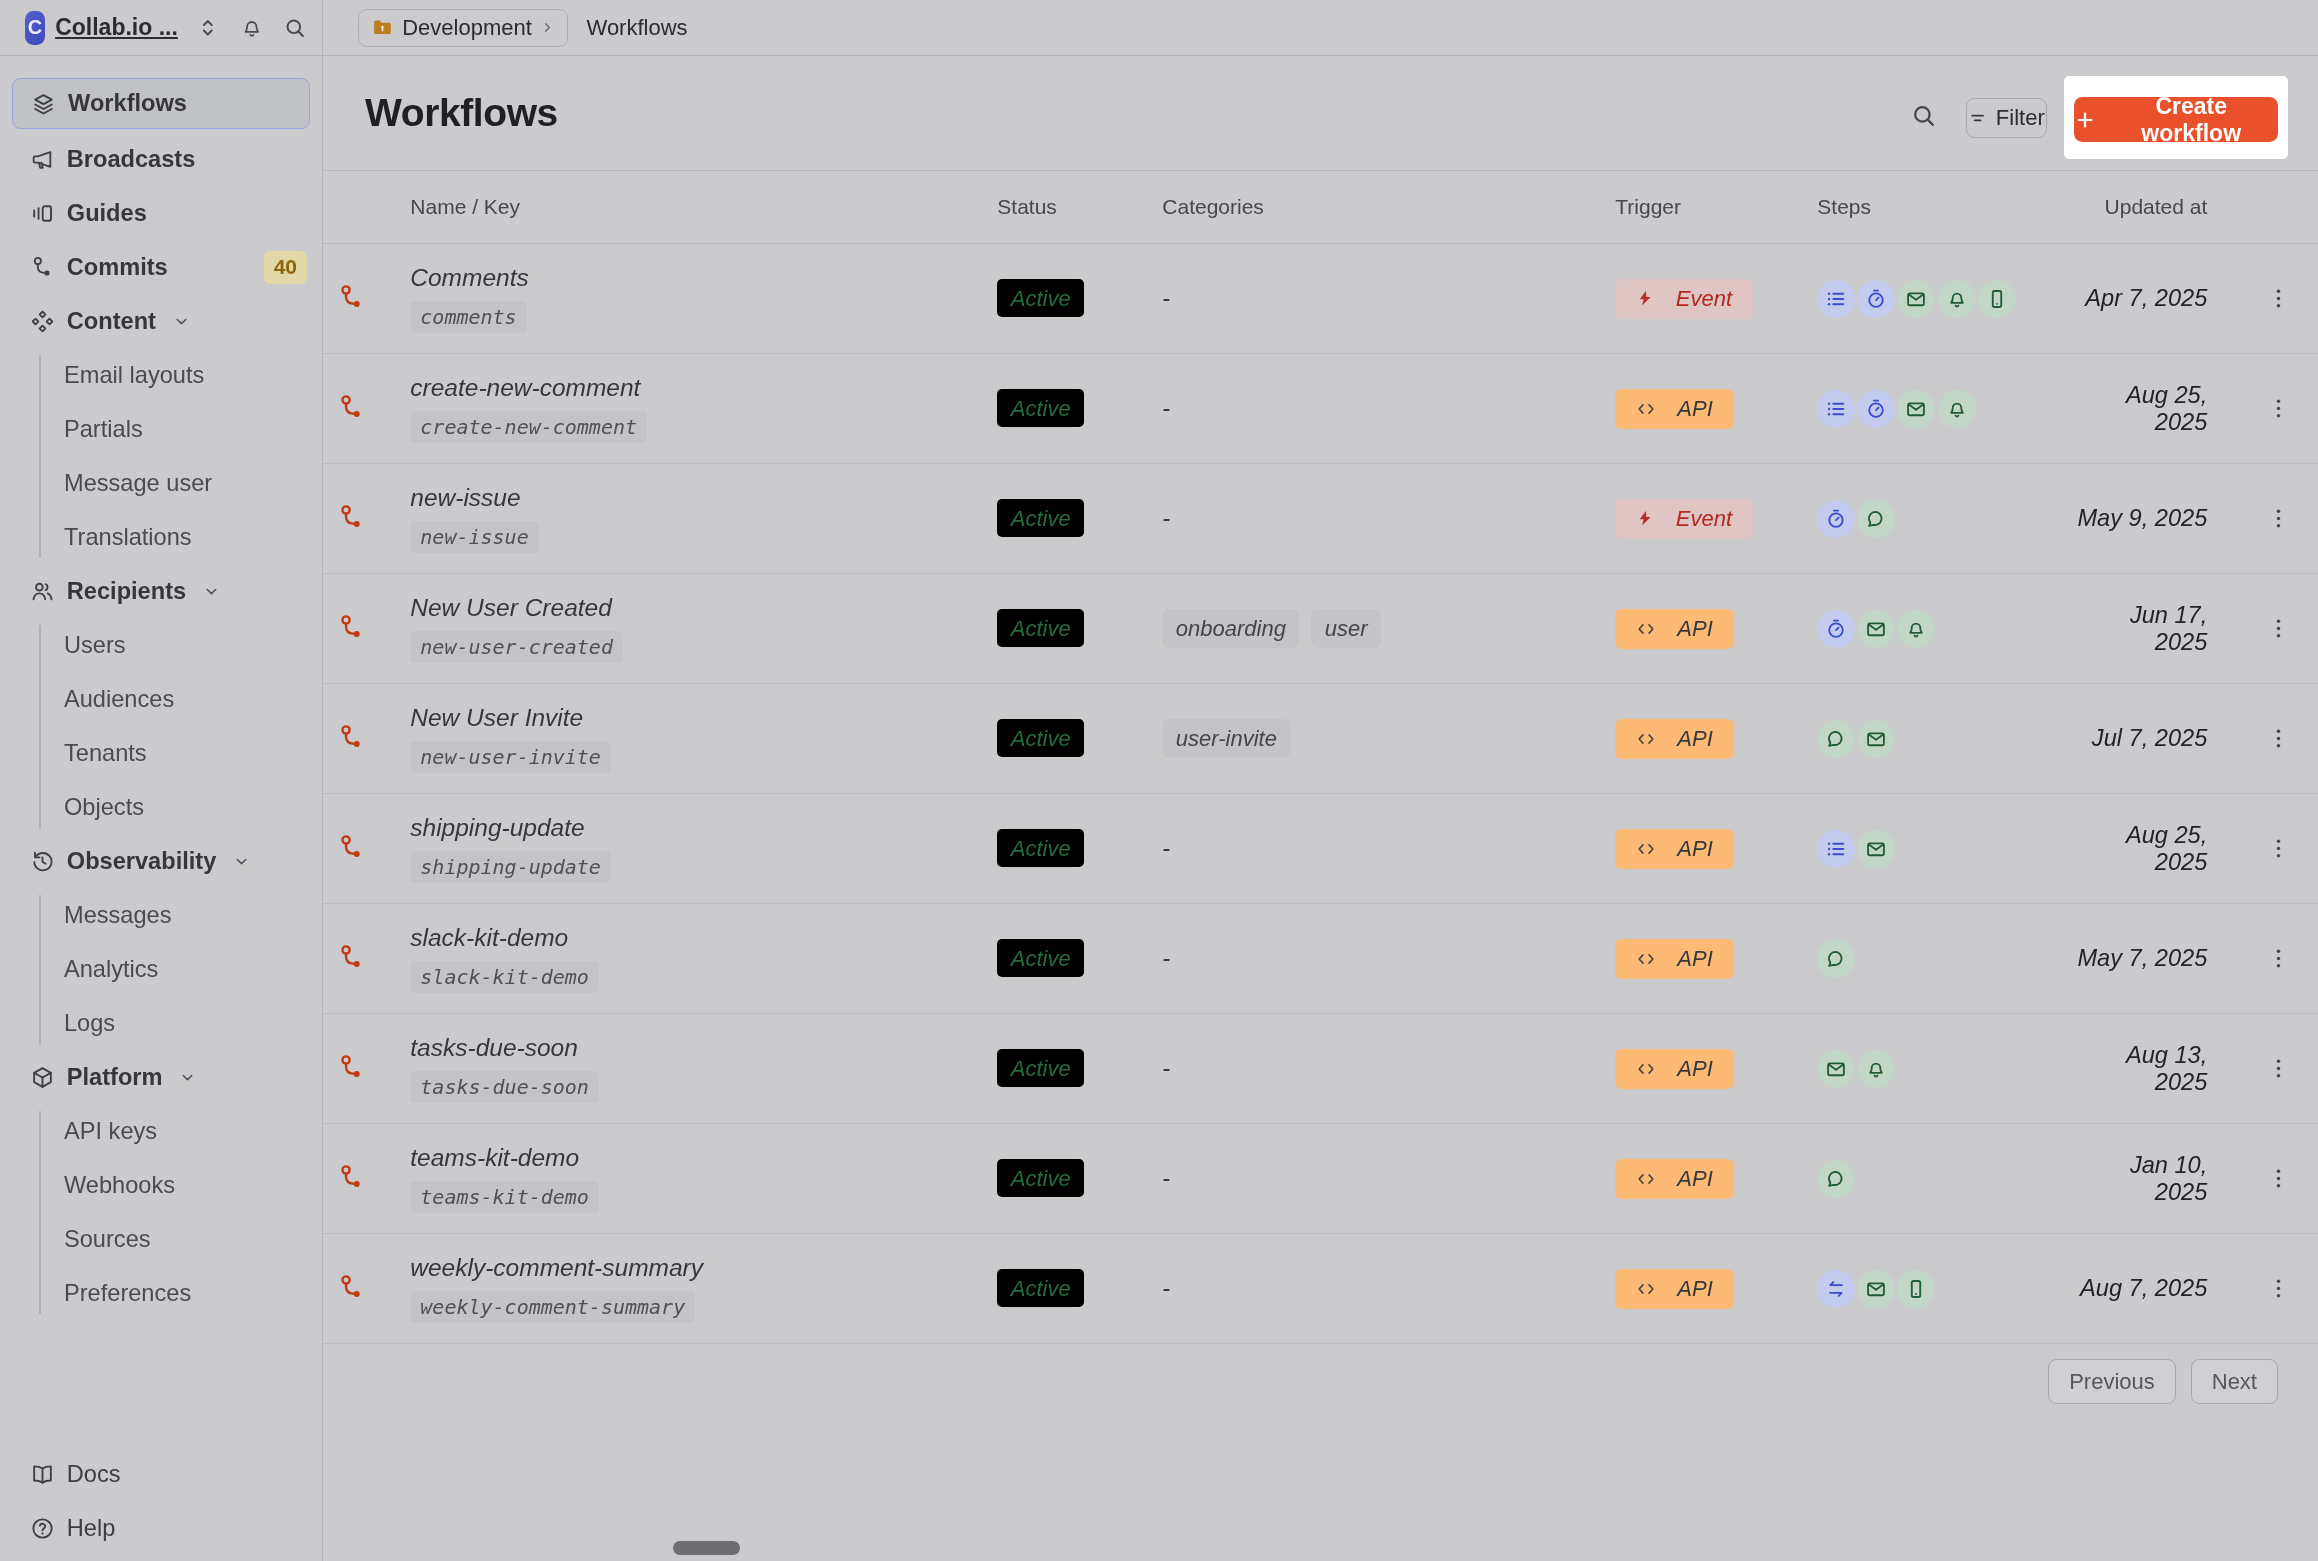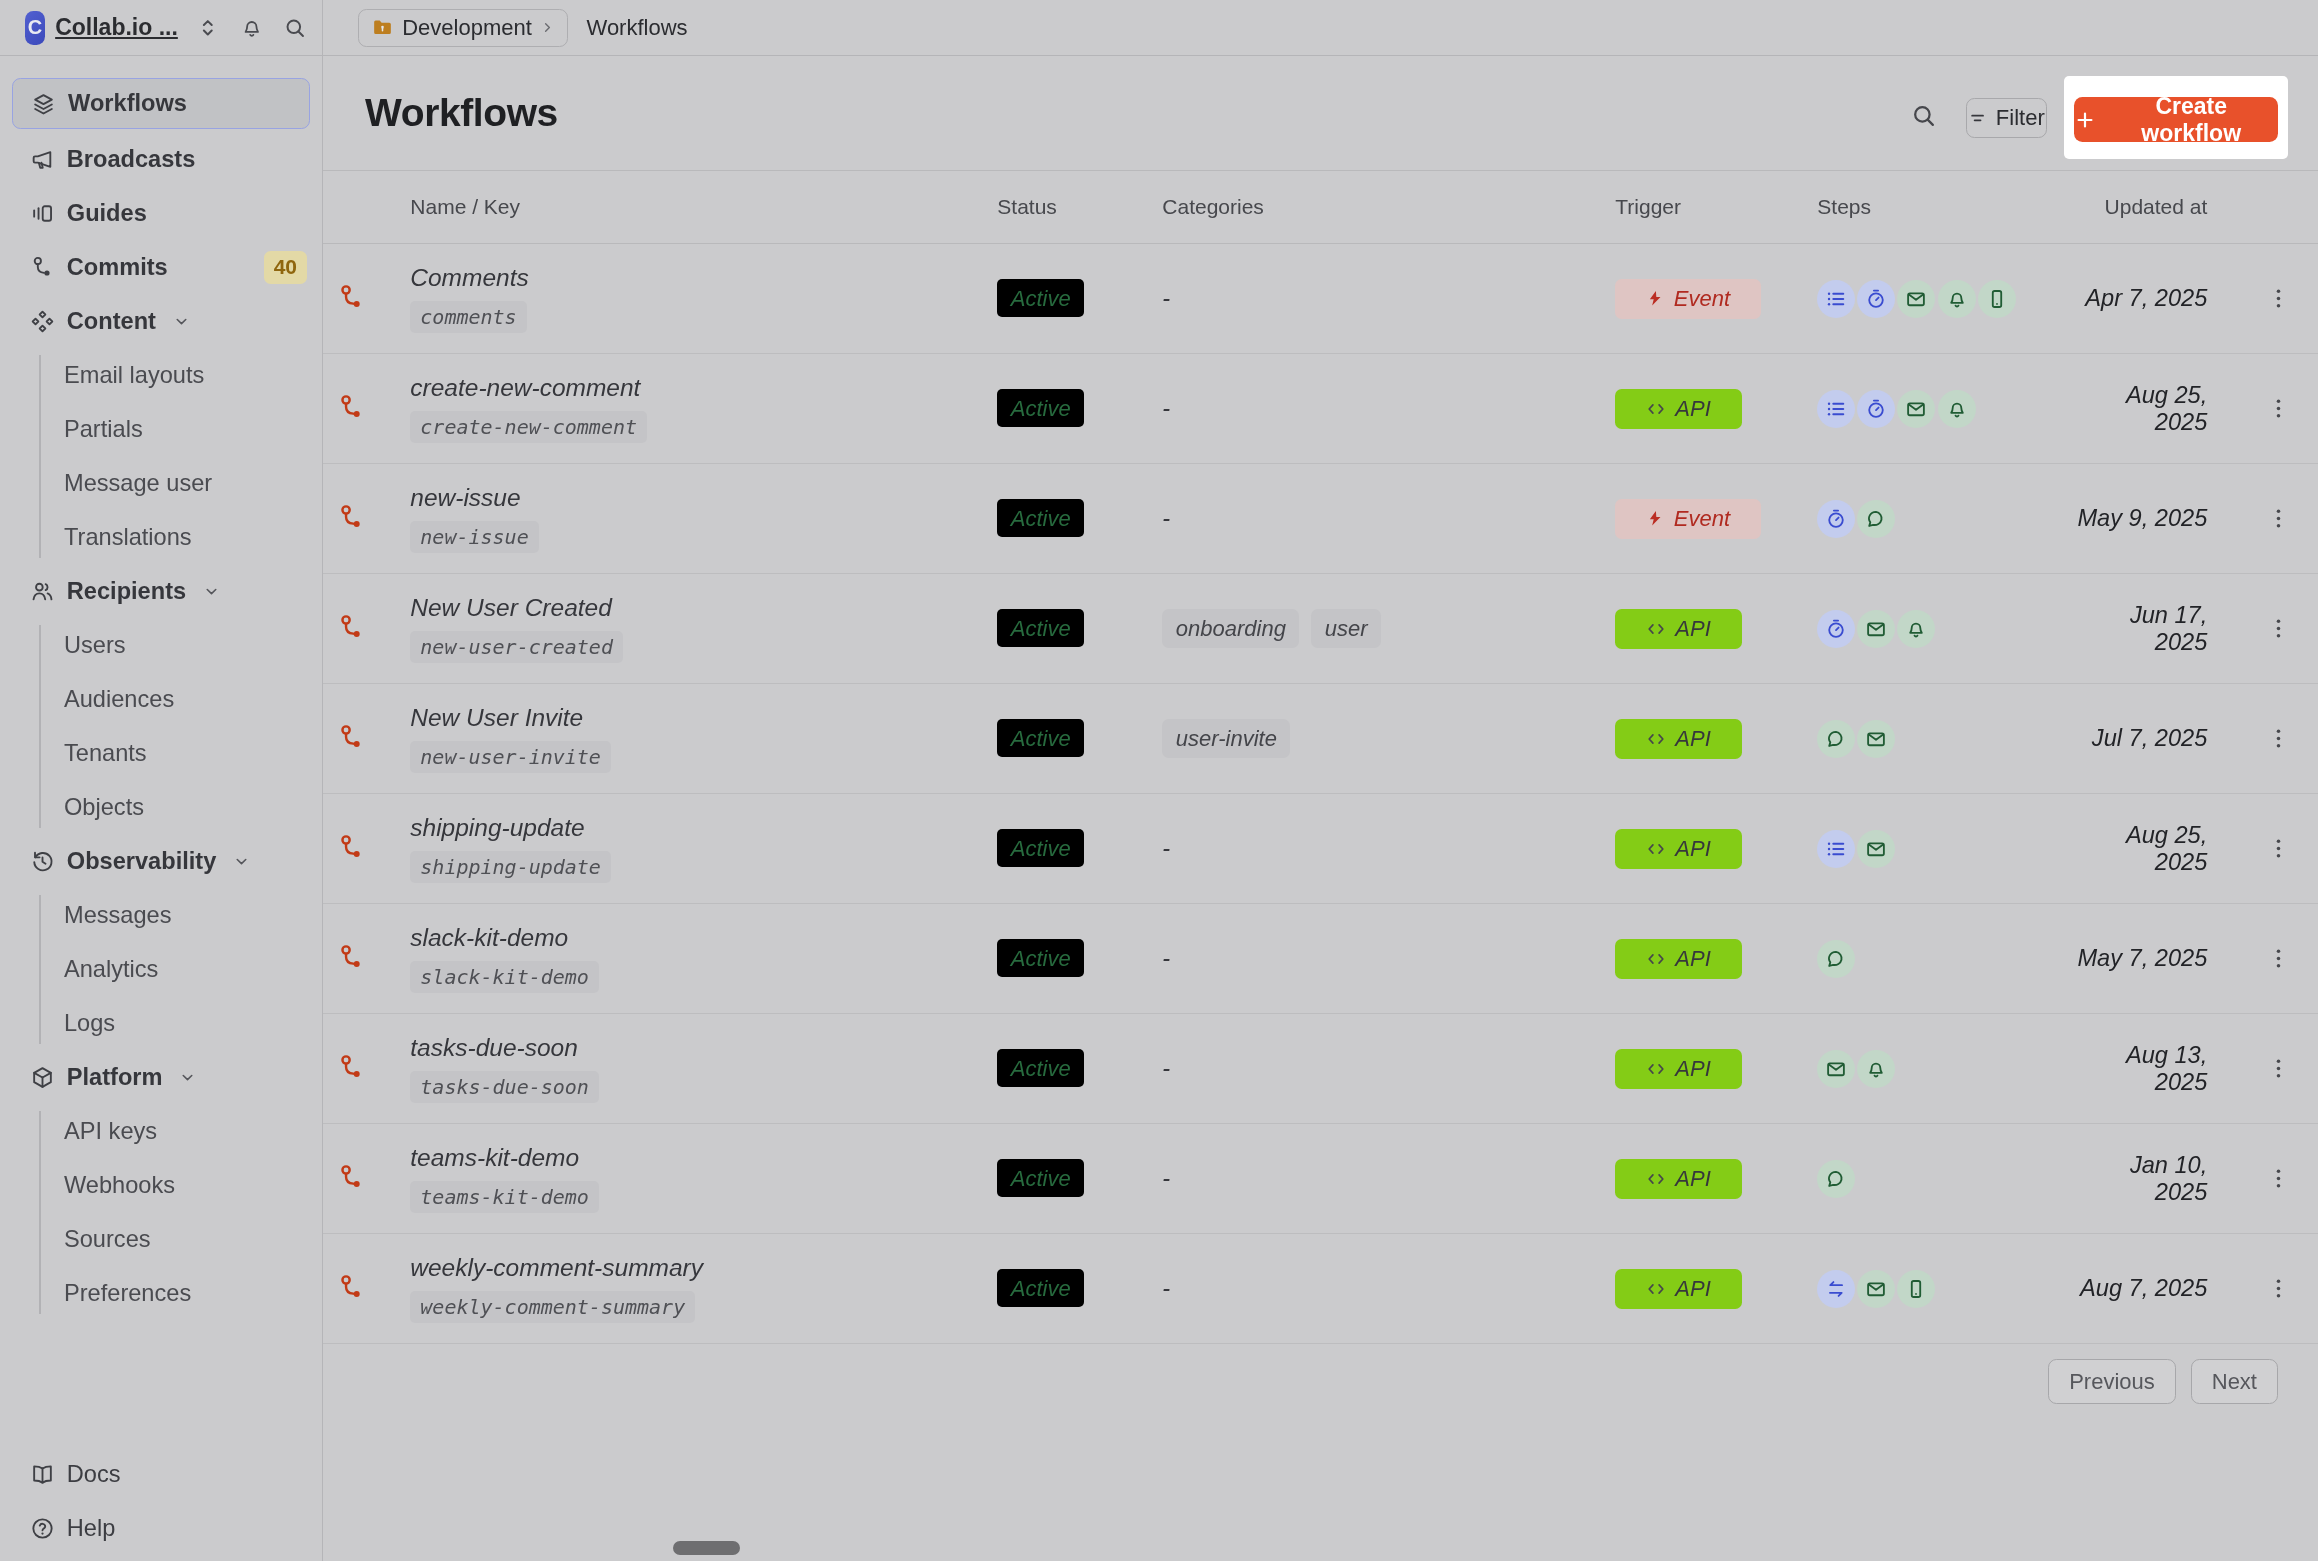--- a/index.html
+++ b/index.html
@@ -87,25 +87,25 @@
   .c-name { display: flex; flex-direction: column; align-items: flex-start; gap: 9.3px; }
   .wname { font-size: 24.5px; color: #36373c; }
   .wkey { font-family: "DejaVu Sans Mono", monospace; font-size: 20px; color: #4f5055;
     background: #c4c4c7; border-radius: 5px; padding: 4.2px 10px; }
   .status { font-size: 22px; font-weight: 500; color: #276b3e; background: #000000;
     border-radius: 5px; padding: 6.7px 13.5px; }
   .c-cats { display: flex; gap: 11.8px; }
   .cat-pill { font-size: 22px; color: #44454a; background: #c4c4c7;
     border-radius: 6.7px; padding: 6.7px 13.5px; }
   .dash { font-size: 23.6px; color: #36373c; }
-  .trig { display: inline-flex; align-items: center; gap: 9px; height: 40px;
-    padding: 0 31px; border-radius: 6.7px; font-size: 22px; font-weight: 500; }
+  .trig { display: inline-flex; align-items: center; gap: 21px; height: 40px;
+    padding: 0 21px; border-radius: 6.7px; font-size: 22px; font-weight: 500; }
   .trig.event { background: #dfc5c3; color: #b02a20; }
   .trig.event .icon { width: 18.5px; height: 18.5px; color: #bb2d23; }
-  .trig.api { background: #84cc16; color: #36373c; }
+  .trig.api { background: #fdba74; color: #36373c; }
   .trig.api .icon { width: 20px; height: 20px; color: #45464b; }
   .c-steps { display: flex; }
   .step { width: 38px; height: 38px; border-radius: 50%; margin-right: 2.1px;
     display: inline-flex; align-items: center; justify-content: center; }
   .step .icon { width: 22px; height: 22px; }
   .step.blue { background: #c3ccee; color: #3a4cd0; }
   .step.green { background: #c2d7c8; color: #205c34; }
   .c-date { text-align: right; font-size: 23.6px; color: #222327; }
   .c-menu { display: flex; justify-content: flex-end; padding-right: 25px; }
   .kebab { width: 32px; height: 37px; background: none; border: none; color: #47484d;

